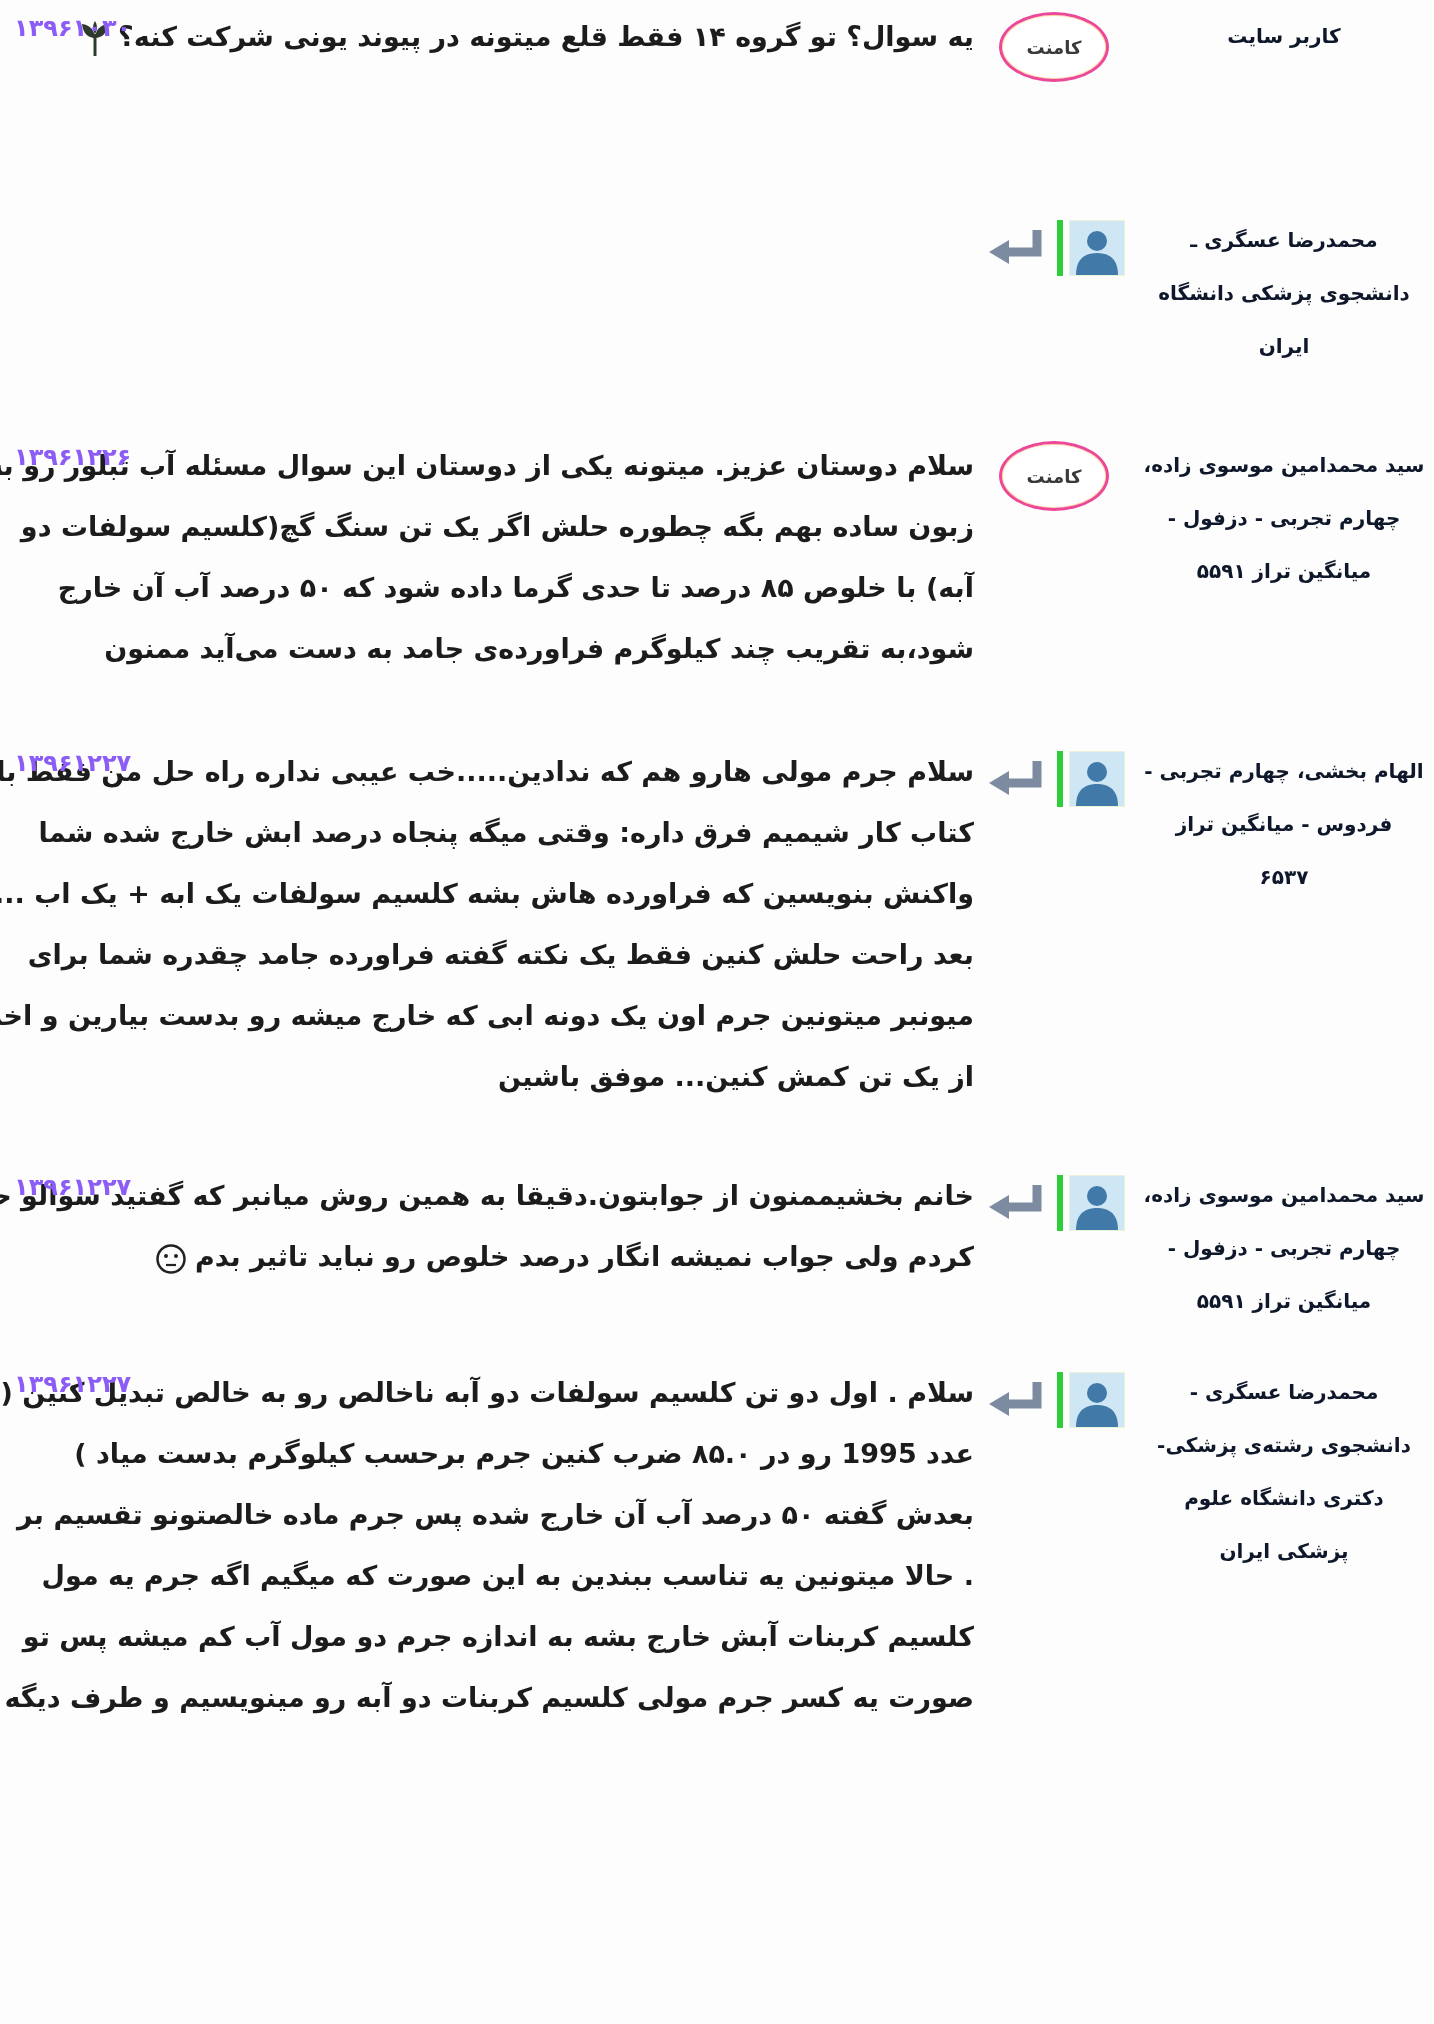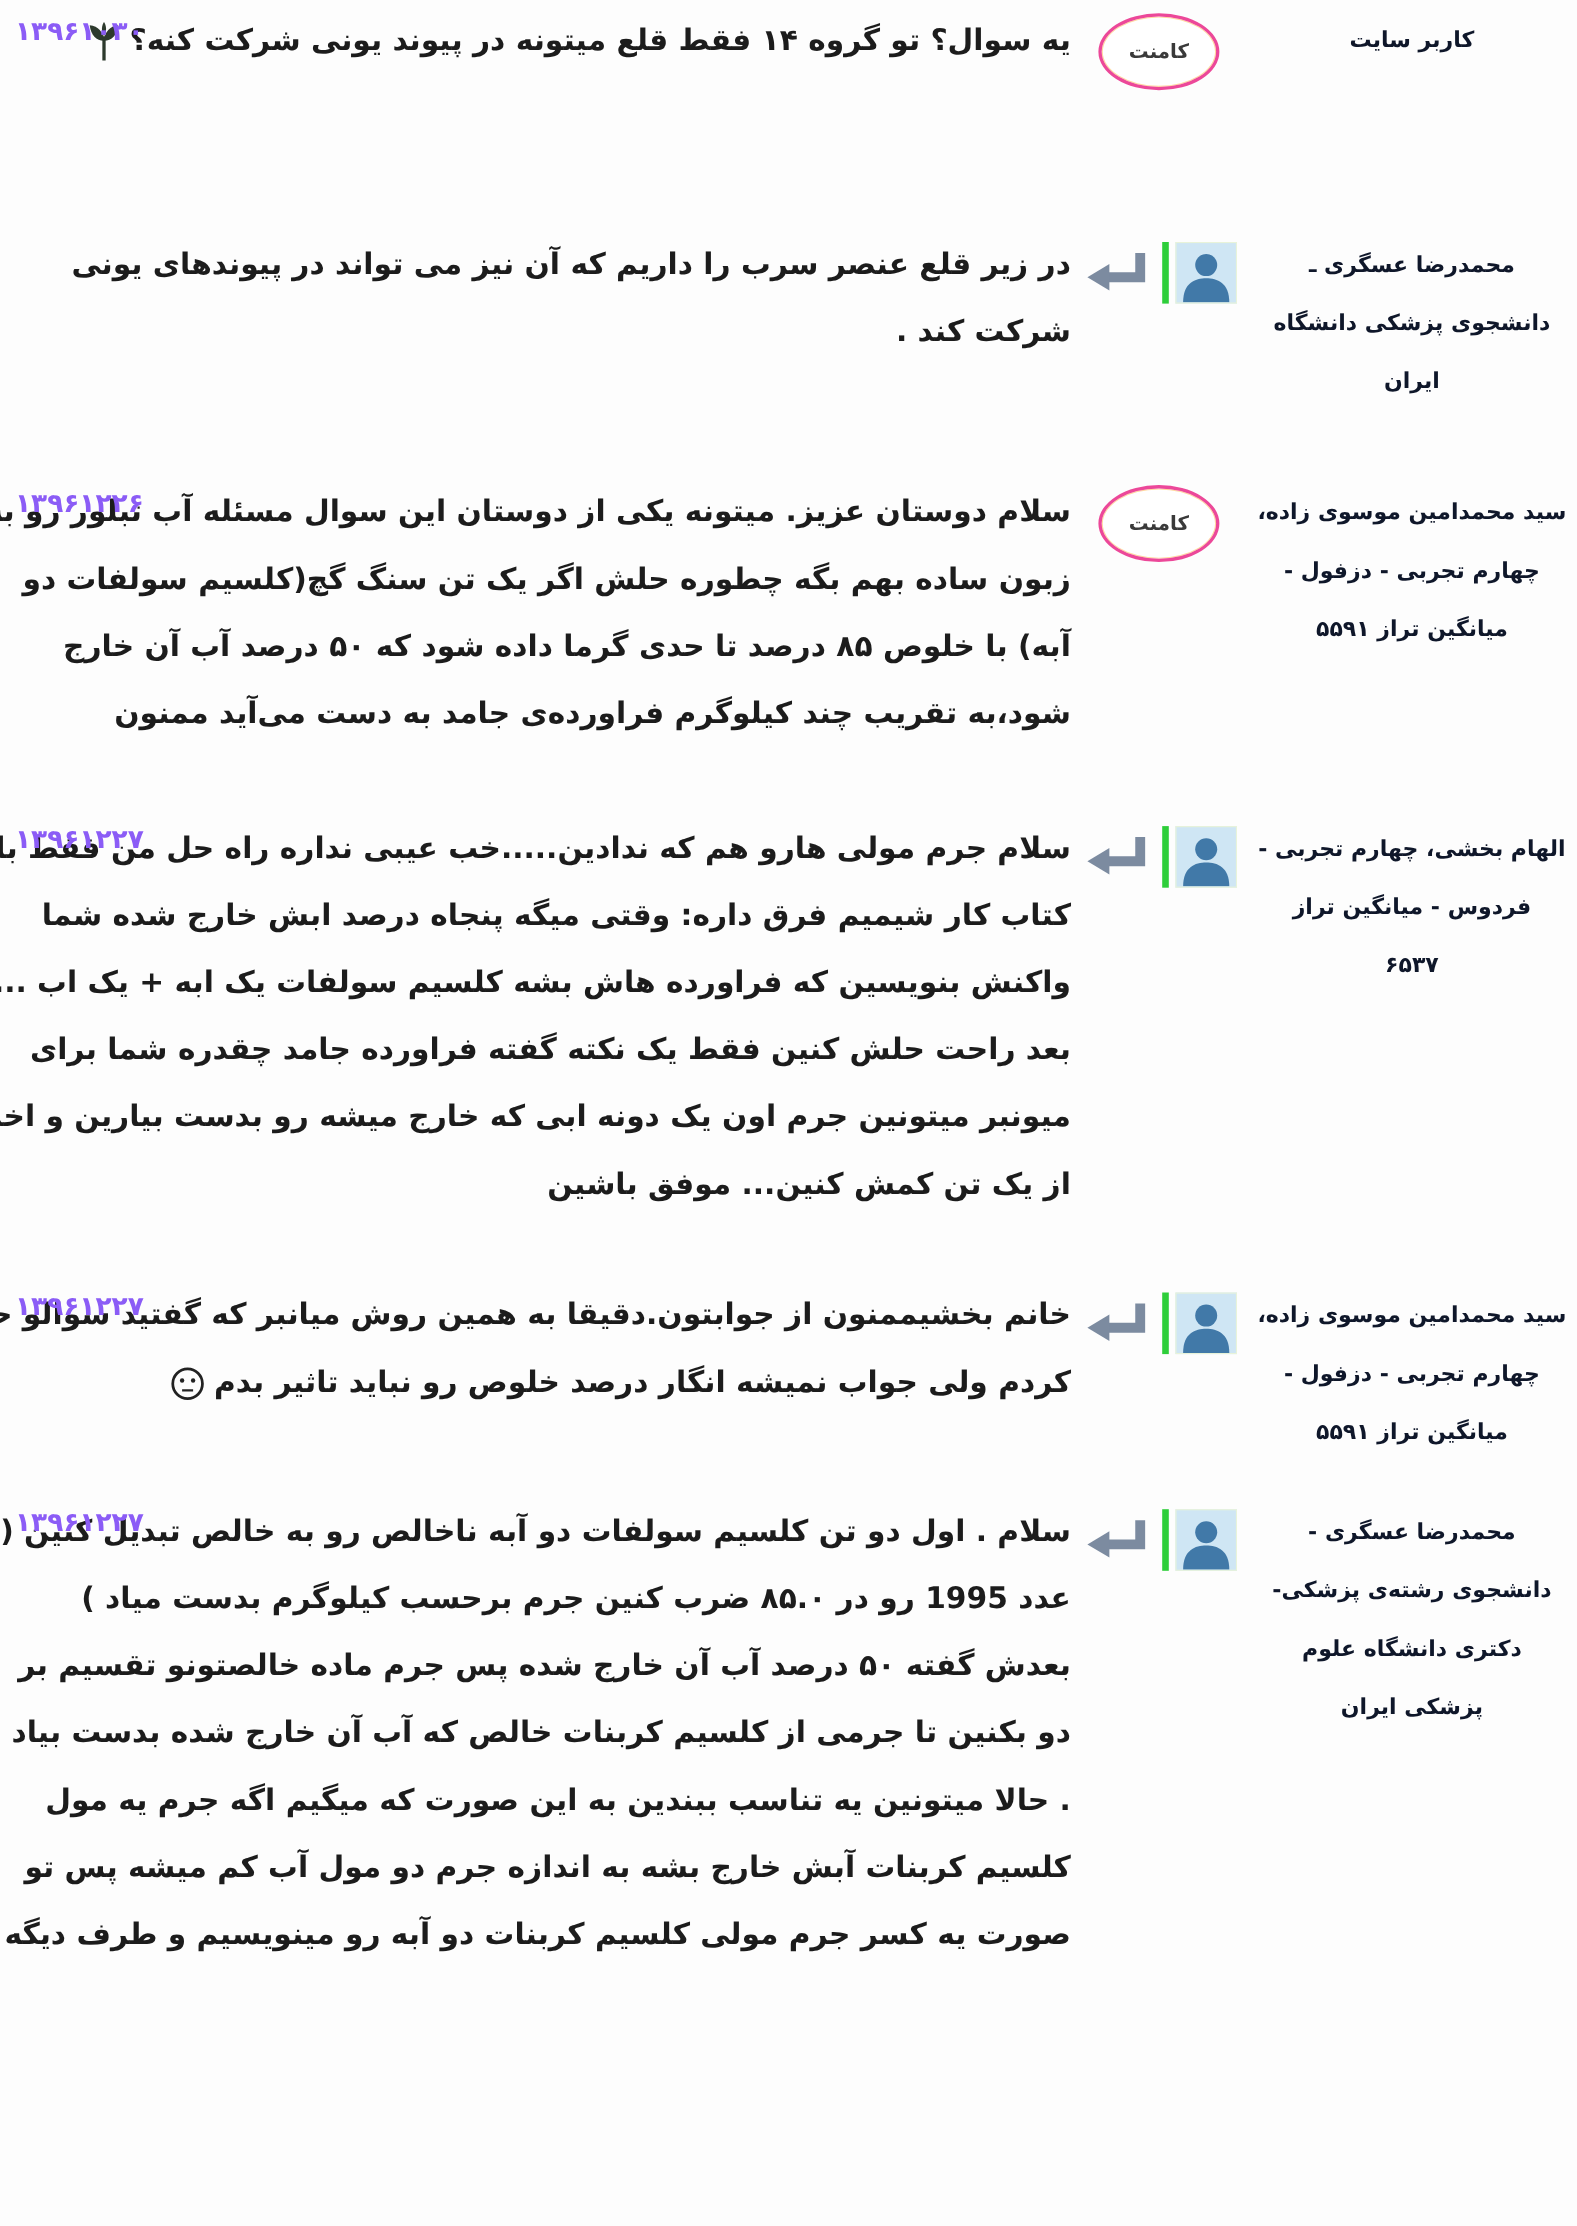--- a/index.html
+++ b/index.html
@@ -142,24 +142,20 @@
               <path d="M6 50 C6 32 17 28 27 28 C37 28 48 32 48 50 Z" fill="#4179a8"></path>
             </svg>
           </div>
           <span class="green-bar"></span>
           <svg class="reply-arrow" width="64" height="44" viewBox="0 0 64 44">
             <path d="M52 4 L52 26 L22 26" fill="none" stroke="#7c8ba0" stroke-width="9"></path>
             <path d="M24 14 L4 26 L24 38 Z" fill="#7c8ba0"></path>
           </svg>
         </div>
       </div>
-    <div class="text-col">
-        <div class="text-line"><span>در زیر قلع عنصر سرب را داریم که آن نیز می تواند در پیوندهای یونی</span></div>
-        <div class="text-line last"><span>شرکت کند .</span></div>
-      </div>
     <div class="date-col"></div>
   </div>
     <div class="comment-row row-idx-2">
     <div class="author-col">
         <div class="author-line">سید محمدامین موسوی زاده،</div>
         <div class="author-line">چهارم تجربی - دزفول -</div>
         <div class="author-line">میانگین تراز ۵۵۹۱</div>
       </div>
     <div class="icon-col">
         <div class="badge">
@@ -262,21 +258,20 @@
           <svg class="reply-arrow" width="64" height="44" viewBox="0 0 64 44">
             <path d="M52 4 L52 26 L22 26" fill="none" stroke="#7c8ba0" stroke-width="9"></path>
             <path d="M24 14 L4 26 L24 38 Z" fill="#7c8ba0"></path>
           </svg>
         </div>
       </div>
     <div class="text-col">
         <div class="text-line"><span>سلام . اول دو تن کلسیم سولفات دو آبه ناخالص رو به خالص تبدیل کنین (</span></div>
         <div class="text-line"><span>عدد 1995 رو در ۸۵.۰ ضرب کنین جرم برحسب کیلوگرم بدست میاد )</span></div>
         <div class="text-line"><span>بعدش گفته ۵۰ درصد آب آن خارج شده پس جرم ماده خالصتونو تقسیم بر</span></div>
-        <div class="text-line"><span>دو بکنین تا جرمی از کلسیم کربنات خالص که آب آن خارج شده بدست بیاد</span></div>
         <div class="text-line"><span>. حالا میتونین یه تناسب ببندین به این صورت که میگیم اگه جرم یه مول</span></div>
         <div class="text-line"><span>کلسیم کربنات آبش خارج بشه به اندازه جرم دو مول آب کم میشه پس تو</span></div>
         <div class="text-line"><span>صورت یه کسر جرم مولی کلسیم کربنات دو آبه رو مینویسیم و طرف دیگه</span></div>
       </div>
     <div class="date-col">
         <div class="date-val">۱۳۹۶۱۲۲۷</div>
       </div>
   </div>
   </div>
 

